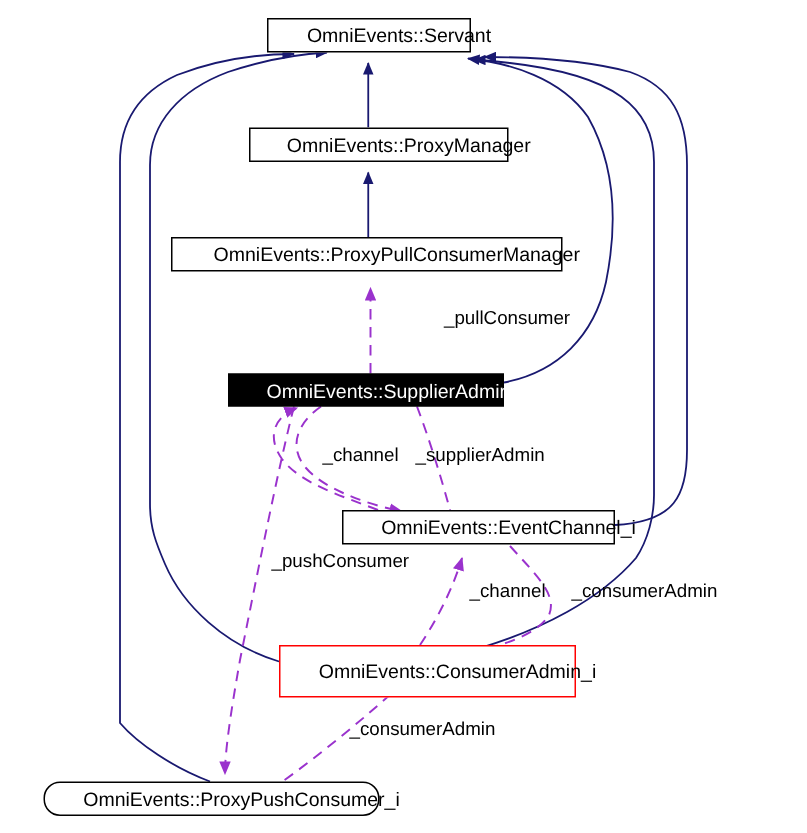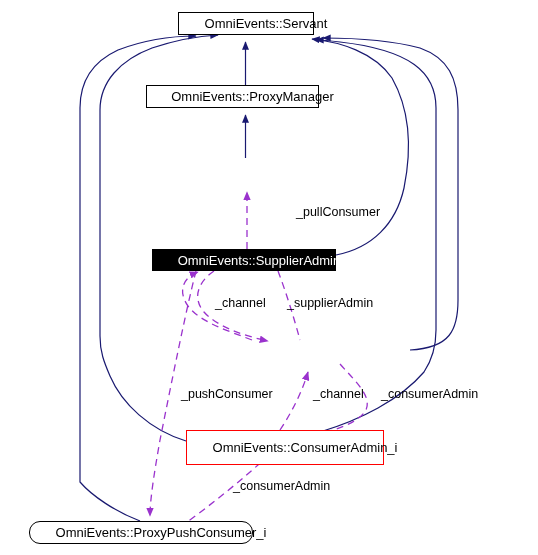--- a/index.html
+++ b/index.html
@@ -158,45 +158,51 @@
       <path d="M 196 271 C 186 310, 172 380, 160 440
                C 154 474, 150 500, 150 516" stroke="#9a32cd" stroke-width="1.3" fill="none" stroke-dasharray="7,5" marker-end="url(#arrow-purple)"></path>
     </g>
 
   </svg>
 
   <div class="node" style="left:178px; top:12px; width:136px; height:23px;">
     <span>OmniEvents::Servant</span>
   </div>
 
-  <div class="node" style="left:146px; top:85px; width:173px; height:23px;">
+  <div class="node" style="left:166px; top:85px; width:173px; height:23px;">
     <span>OmniEvents::ProxyManager</span>
   </div>
 
+  <div class="node" style="left:114px; top:158px; width:261px; height:23px;">
+    <span>OmniEvents::ProxyPullConsumerManager</span>
+  </div>
 
   <div class="node node-current" style="left:152px; top:249px; width:184px; height:22px;">
     <span>OmniEvents::SupplierAdmin_i</span>
   </div>
 
+  <div class="node" style="left:228px; top:340px; width:182px; height:23px;">
+    <span>OmniEvents::EventChannel_i</span>
+  </div>
 
   <div class="node node-highlight" style="left:186px; top:430px; width:198px; height:35px;">
     <span>OmniEvents::ConsumerAdmin_i</span>
   </div>
 
   <div class="node" style="left:29px; top:521px; width:224px; height:23px;border-radius:11px;">
     <span>OmniEvents::ProxyPushConsumer_i</span>
   </div>
 
   <div class="edge-label" style="left:252px; top:206px;margin-left:44px;">_pullConsumer</div>
 
   <div class="edge-label" style="left:215px; top:297px;">_channel</div>
 
-  <div class="edge-label" style="left:287px; top:297px;">_supplierAdmin</div>
-
-  <div class="edge-label" style="left:181px; top:388px;">_pushConsumer</div>
+  <div class="edge-label" style="left:277px; top:297px;">_supplierAdmin</div>
+
+  <div class="edge-label" style="left:181px; top:368px;">_pushConsumer</div>
 
   <div class="edge-label" style="left:313px; top:388px;">_channel</div>
 
   <div class="edge-label" style="left:381px; top:388px;">_consumerAdmin</div>
 
   <div class="edge-label" style="left:233px; top:480px;">_consumerAdmin</div>
 
 </div>
 
 </body></html>

